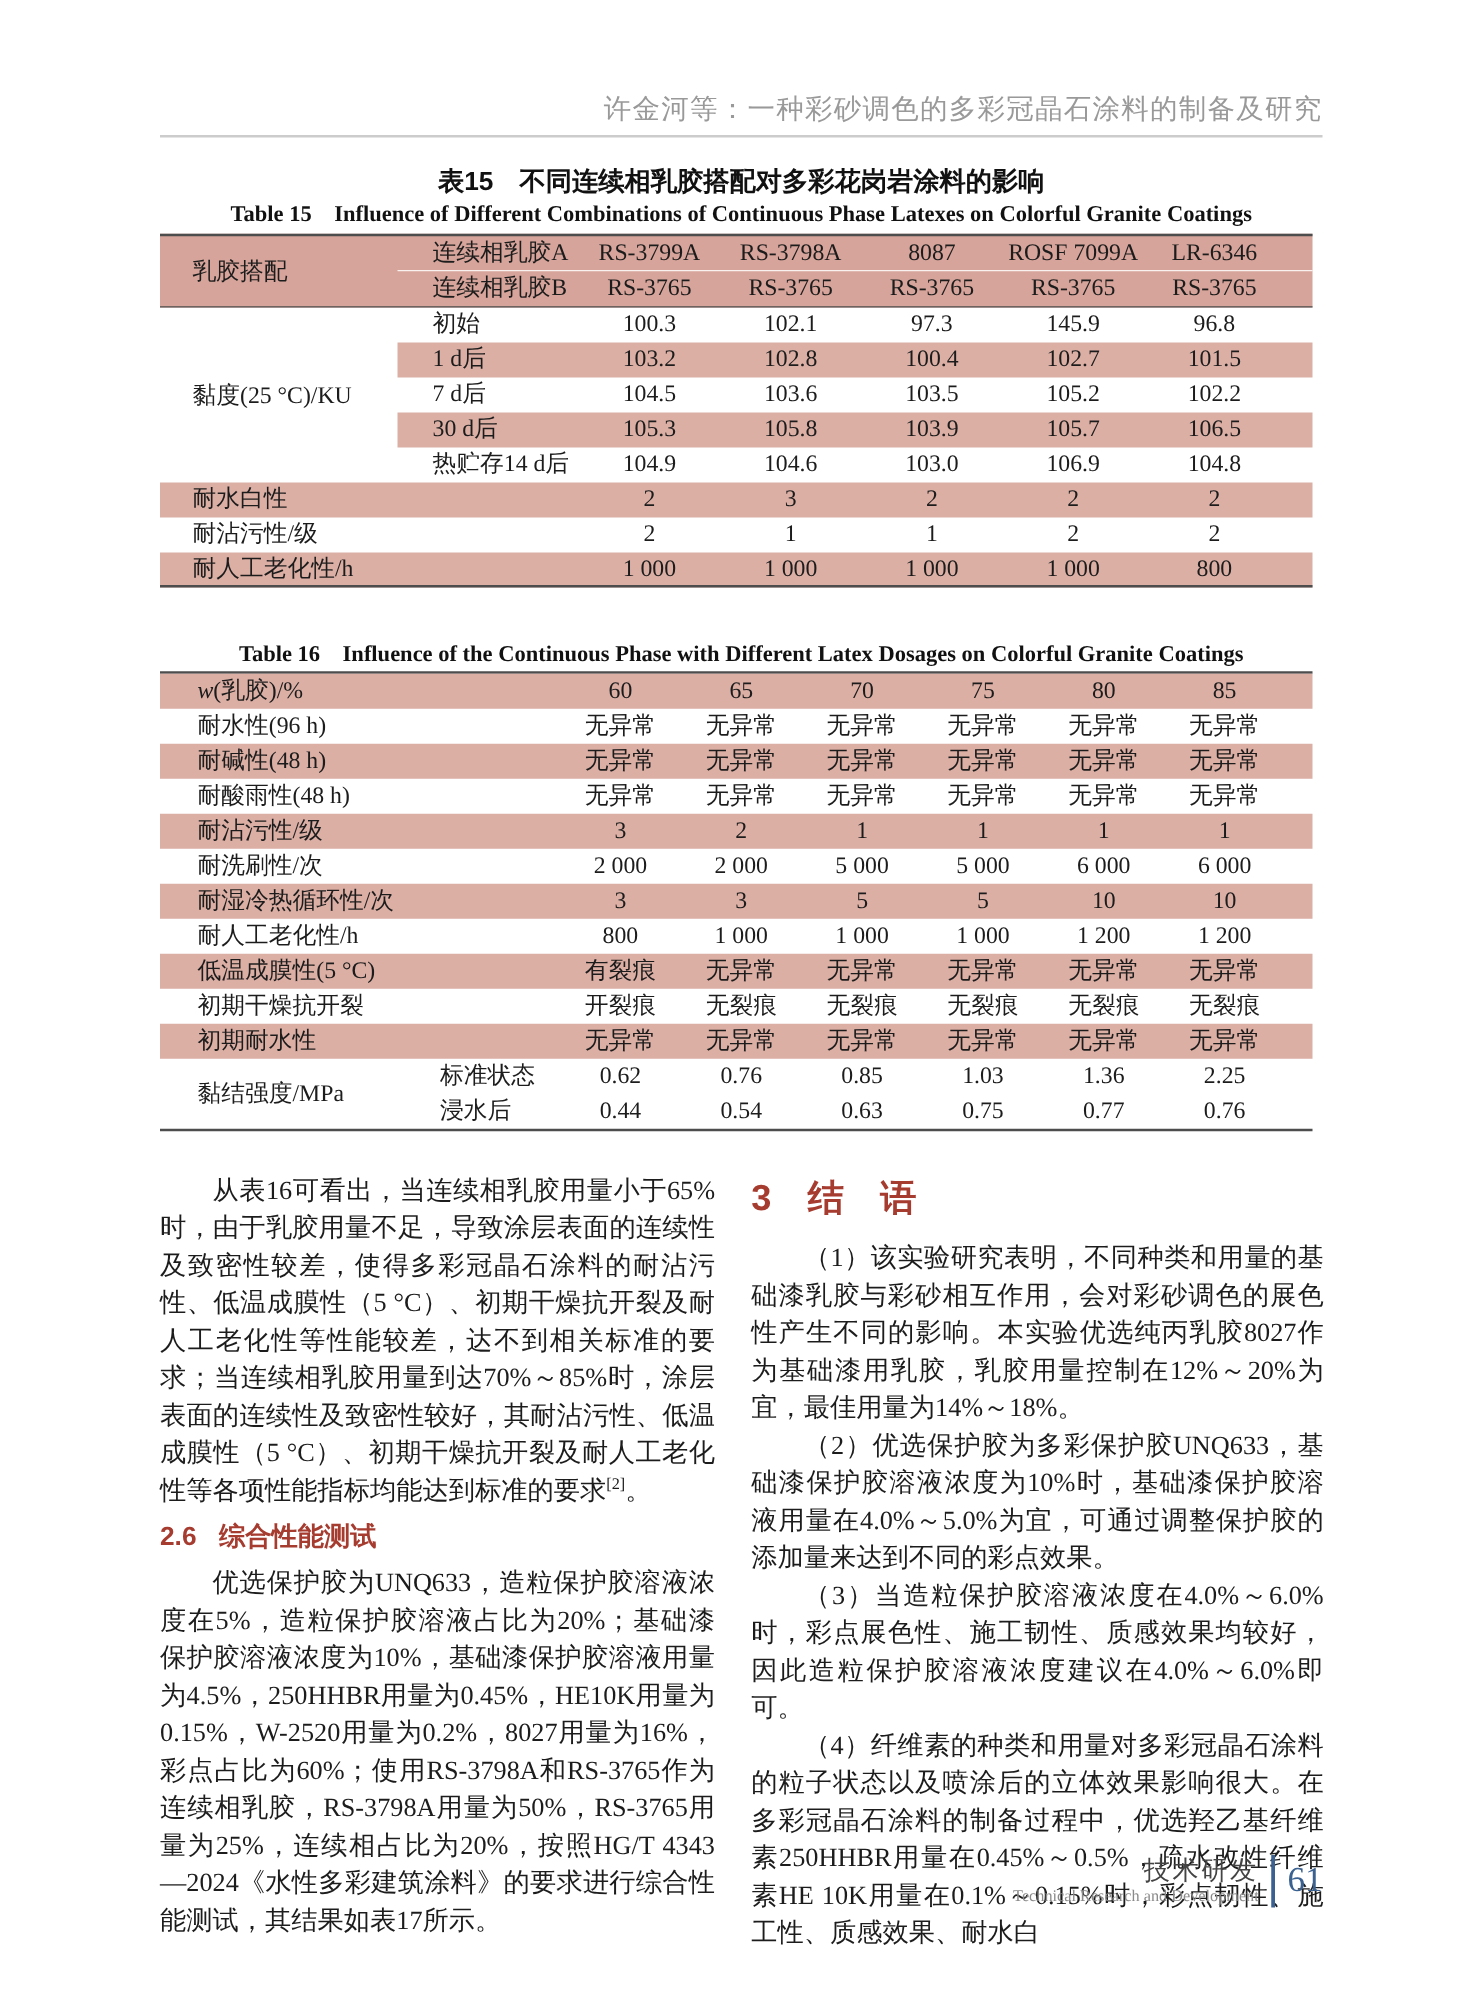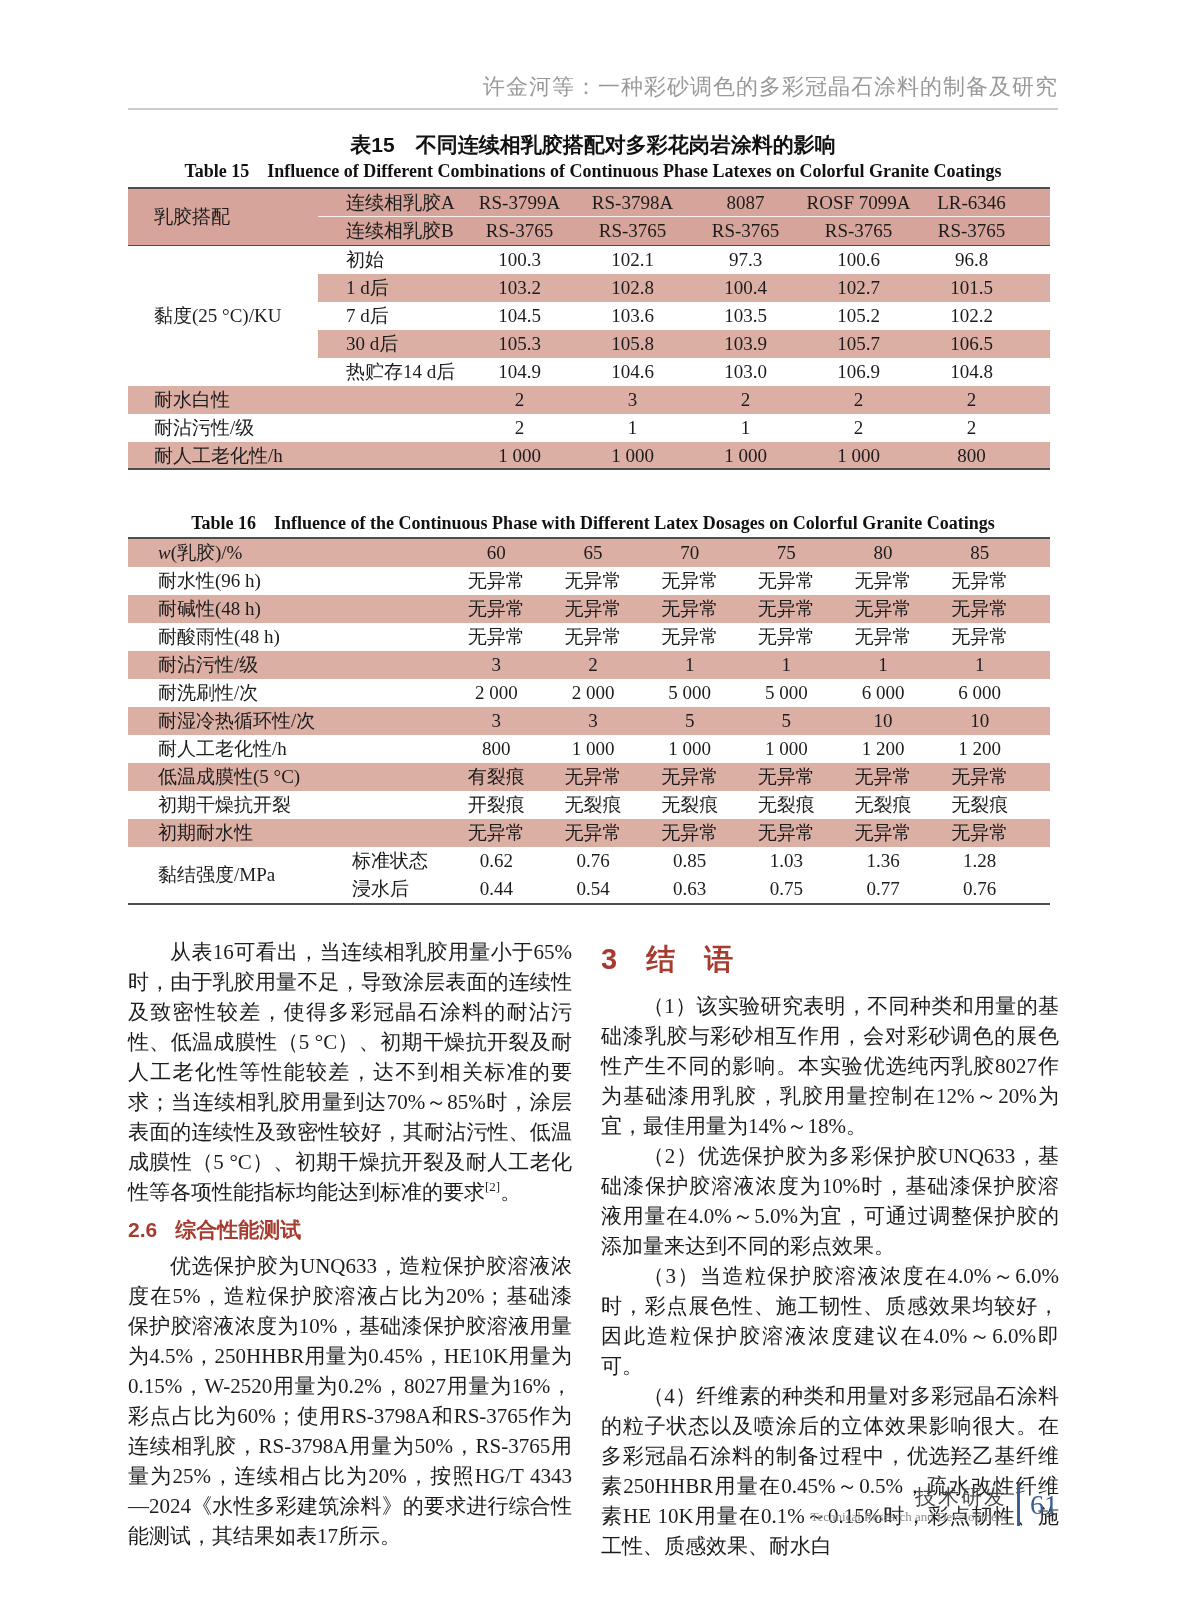--- a/index.html
+++ b/index.html
@@ -118,21 +118,21 @@
         </div>
     </div>
     <div class="t15-visc">
       <div class="glabel">黏度(25 °C)/KU</div>
       <div class="visc-rows" id="t15-visc-rows">
           <div class="trow">
             <div class="sublab">初始</div>
             <div class="val">100.3</div>
             <div class="val">102.1</div>
             <div class="val">97.3</div>
-            <div class="val">100.6</div>
+            <div class="val">145.9</div>
             <div class="val">96.8</div>
           </div>
           <div class="trow shade">
             <div class="sublab">1 d后</div>
             <div class="val">103.2</div>
             <div class="val">102.8</div>
             <div class="val">100.4</div>
             <div class="val">102.7</div>
             <div class="val">101.5</div>
           </div>
@@ -292,21 +292,21 @@
     <div class="t16-str">
       <div class="glabel">黏结强度/MPa</div>
       <div class="str-rows" id="t16-str-rows">
           <div class="trow">
             <div class="str-sub">标准状态</div>
             <div class="val">0.62</div>
             <div class="val">0.76</div>
             <div class="val">0.85</div>
             <div class="val">1.03</div>
             <div class="val">1.36</div>
-            <div class="val">1.28</div>
+            <div class="val">2.25</div>
           </div>
           <div class="trow">
             <div class="str-sub">浸水后</div>
             <div class="val">0.44</div>
             <div class="val">0.54</div>
             <div class="val">0.63</div>
             <div class="val">0.75</div>
             <div class="val">0.77</div>
             <div class="val">0.76</div>
           </div>

